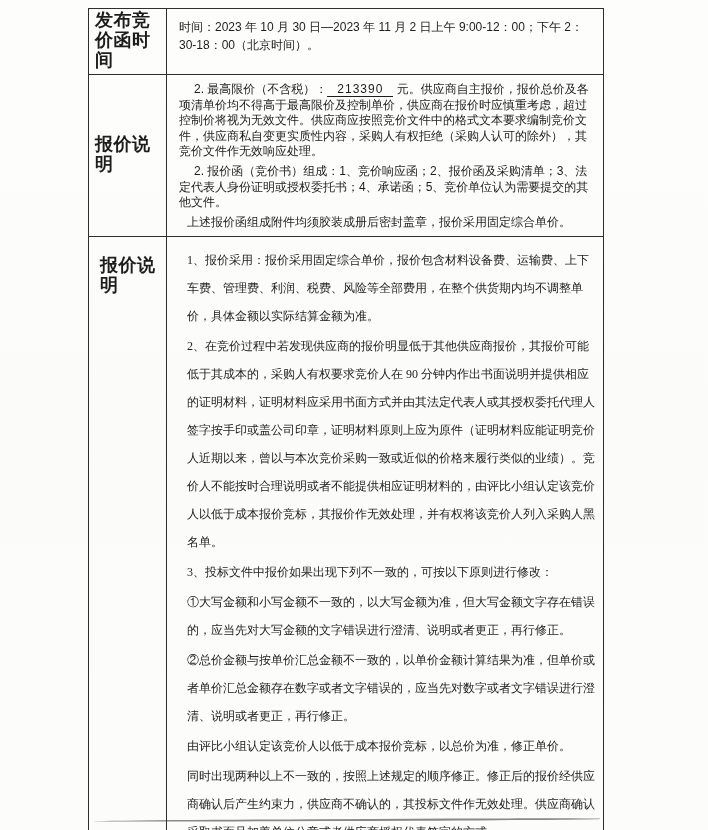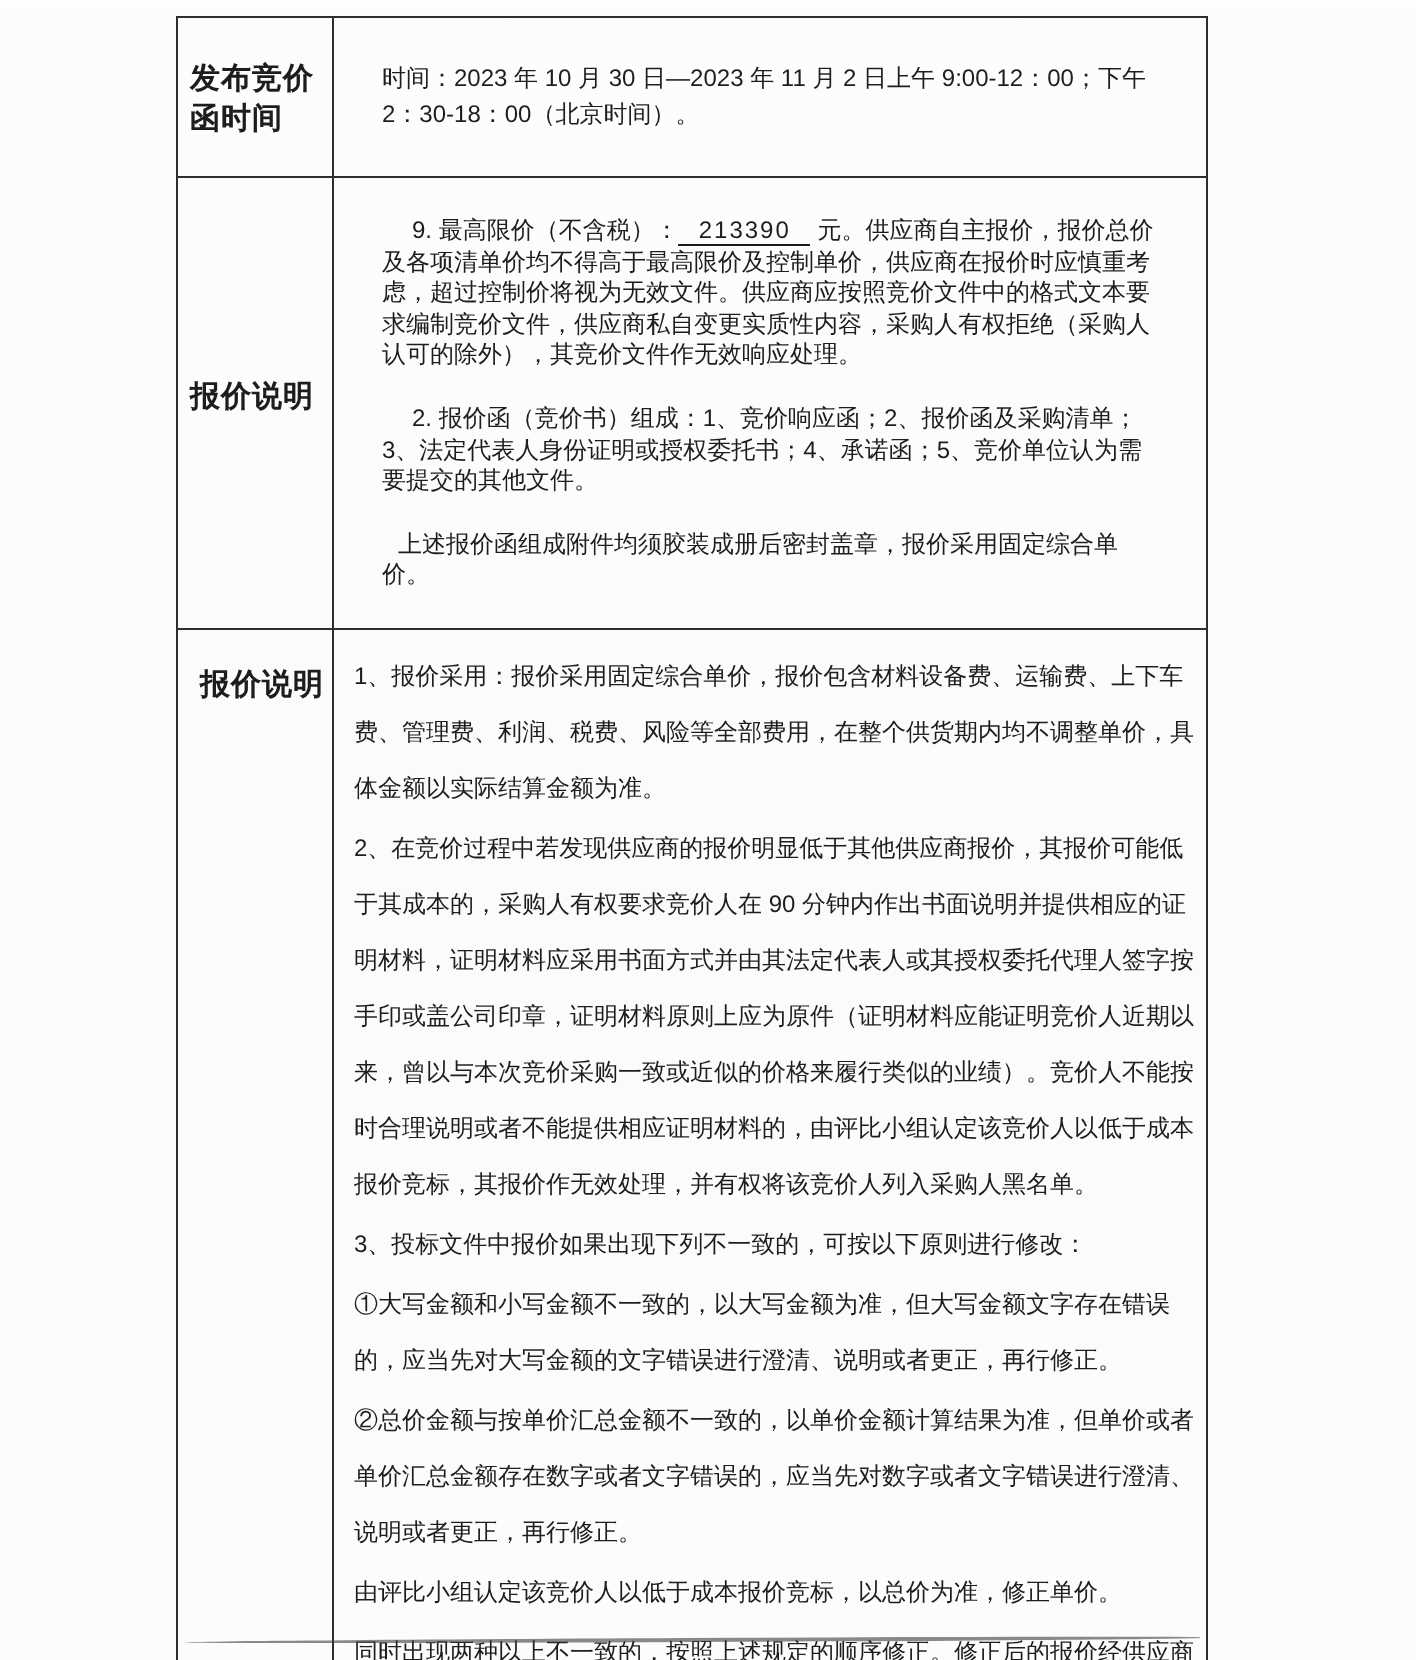--- a/index.html
+++ b/index.html
@@ -22,44 +22,44 @@
     table-layout: fixed;
   }
   .col-label { width: 78px; }
   td {
     border: 1.6px solid #2d2d2d;
     vertical-align: top;
     padding: 0;
   }
   .label-cell {
     font-weight: 700;
-    font-size: 15px;
+    font-size: 18px;
     line-height: 20px;
-    padding: 21px 3px 4px 6px;
+    padding: 1px 3px 4px 6px;
     letter-spacing: 0.5px;
   }
   .content-cell {
     font-size: 12px;
     padding: 2px 6px 2px 8px;
   }
   tr.r1 td { height: 54px; }
   tr.r2 td { height: 108px; }
   tr.r3 td { height: 66px; }
   tr.r4 td { height: 570px; }
   tr.r2 .label-cell, tr.r3 .label-cell { vertical-align: middle; padding-top: 0; }
   tr.r3 .label-cell { line-height: 24px; }
   tr.r4 .label-cell { padding-top: 18px; padding-left: 11px; }
   tr.r1 .content-cell { line-height: 18px; padding-top: 5px; }
   tr.r2 .content-cell { line-height: 15.6px; padding-top: 3px; }
   tr.r3 .content-cell { line-height: 16.5px; padding-top: 6px; }
   tr.r4 .content-cell { line-height: 28px; padding-top: 9px; }
-  .para { margin: 16px; }
+  .para { margin: 4px; }
   .ind15 { text-indent: 15px; }
   .ind8  { text-indent: 8px; }
-  tr.r4 .para { margin: 0 0 2px 2px; }
+  tr.r4 .para { margin: 0 0 2px 12px; font-family: Liberation Serif, serif; }
   .price-underline {
     border-bottom: 1.2px solid #1d1d1d;
     padding: 0 10px;
     letter-spacing: 1px;
   }
   .scan-line {
     position: absolute;
     left: 92px; top: 819px;
     width: 508px; height: 2px;
     background: #3c3c3c;
@@ -83,21 +83,21 @@
         <tr class="r1">
       <td class="label-cell">发布竞价函时间</td>
       <td class="content-cell">
         <p class="para">时间：2023 年 10 月 30 日—2023 年 11 月 2 日上午 9:00-12：00；下午 2：30-18：00（北京时间）。</p>
       </td>
     </tr>
 
     <tr class="r2">
       <td class="label-cell">报价说明</td>
       <td class="content-cell">
-        <p class="para ind15"><span>9. 最高限价（不含税）：</span><span class="price-underline">213390</span><span> 元。供应商自主报价，报价总价及各项清单价均不得高于最高限价及控制单价，供应商在报价时应慎重考虑，超过控制价将视为无效文件。供应商应按照竞价文件中的格式文本要求编制竞价文件，供应商私自变更实质性内容，采购人有权拒绝（采购人认可的除外），其竞价文件作无效响应处理。</span></p>
+        <p class="para ind15"><span>2. 最高限价（不含税）：</span><span class="price-underline">213390</span><span> 元。供应商自主报价，报价总价及各项清单价均不得高于最高限价及控制单价，供应商在报价时应慎重考虑，超过控制价将视为无效文件。供应商应按照竞价文件中的格式文本要求编制竞价文件，供应商私自变更实质性内容，采购人有权拒绝（采购人认可的除外），其竞价文件作无效响应处理。</span></p>
         <p class="para ind15">2. 报价函（竞价书）组成：1、竞价响应函；2、报价函及采购清单；3、法定代表人身份证明或授权委托书；4、承诺函；5、竞价单位认为需要提交的其他文件。</p>
         <p class="para ind8">上述报价函组成附件均须胶装成册后密封盖章，报价采用固定综合单价。</p>
       </td>
     </tr>
 
 
     <tr class="r4">
       <td class="label-cell">报价说明</td>
       <td class="content-cell">
         <p class="para">1、报价采用：报价采用固定综合单价，报价包含材料设备费、运输费、上下车费、管理费、利润、税费、风险等全部费用，在整个供货期内均不调整单价，具体金额以实际结算金额为准。</p>

